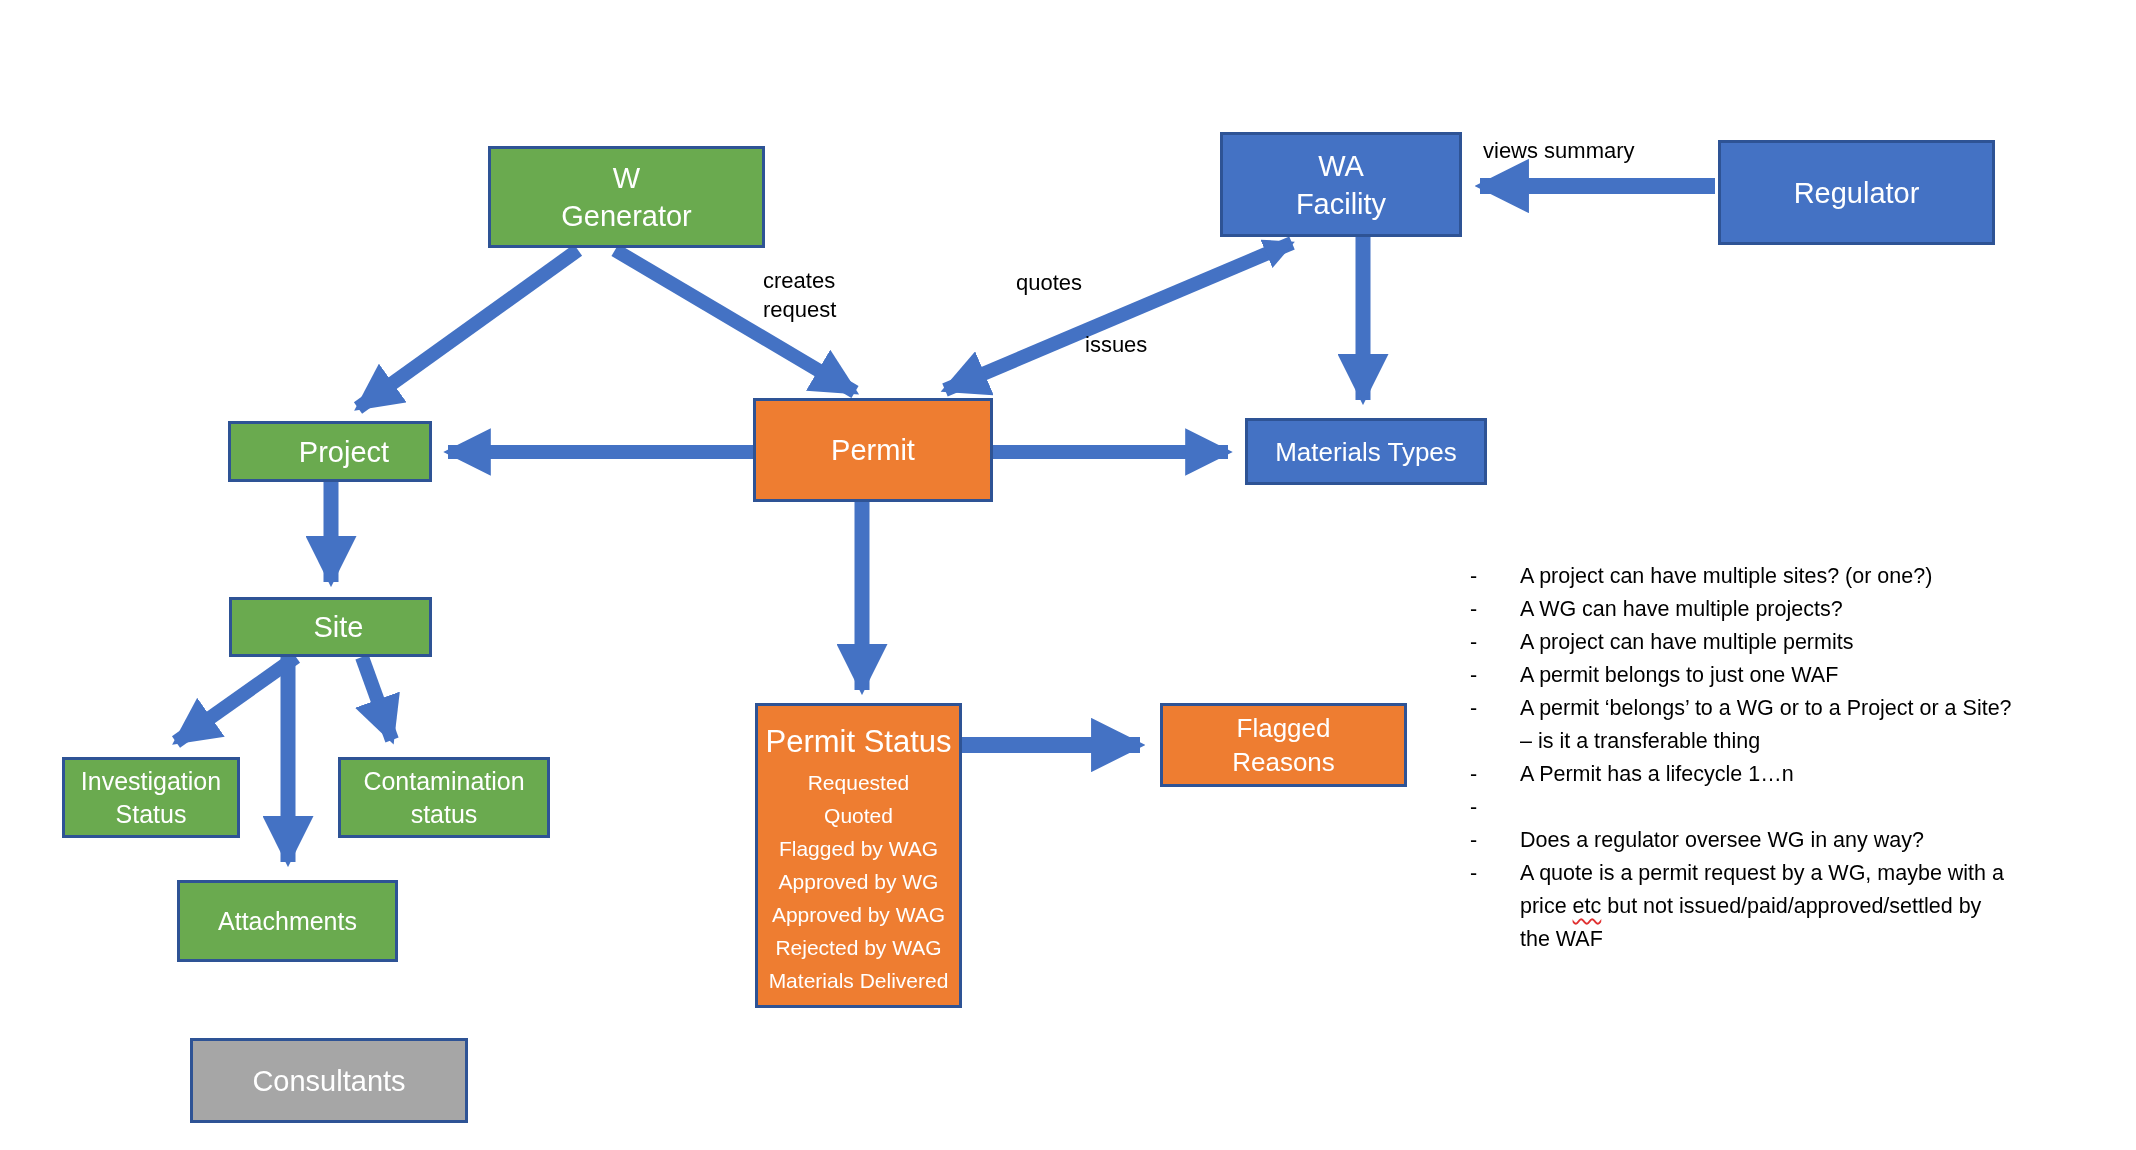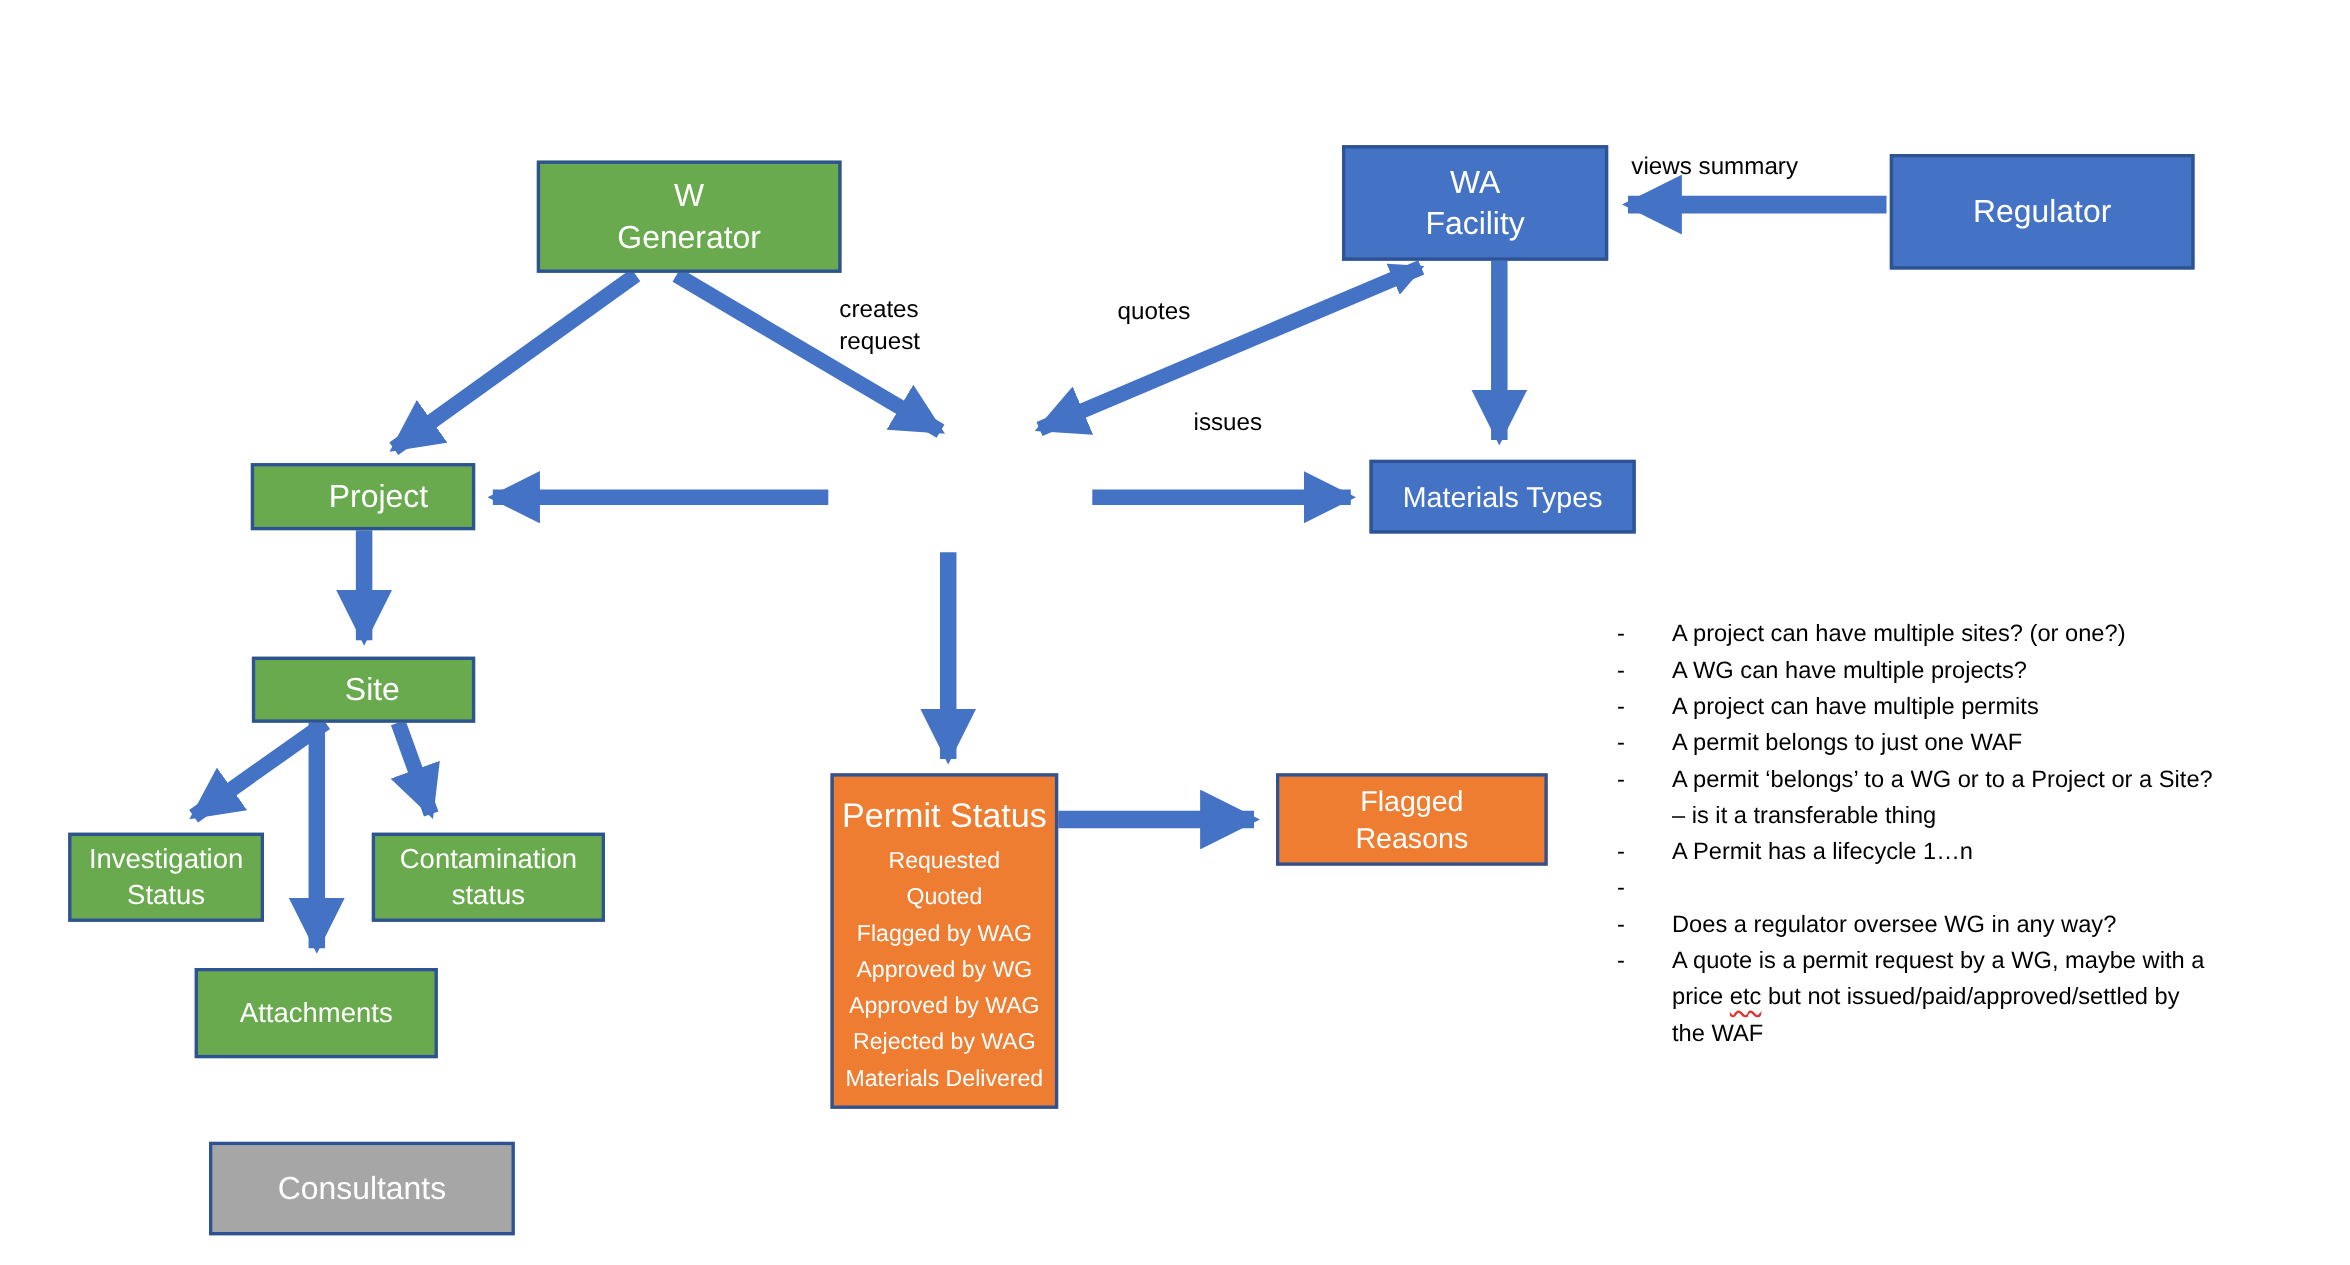--- a/index.html
+++ b/index.html
@@ -97,20 +97,21 @@
   </svg>
 
   <div class="node green f29" style="left:488px;top:146px;width:277px;height:102px;">W
 Generator</div>
 
   <div class="node blue f29" style="left:1220px;top:132px;width:242px;height:105px;">WA
 Facility</div>
 
   <div class="node blue f29" style="left:1718px;top:140px;width:277px;height:105px;">Regulator</div>
 
+  <div class="node orange f29" style="left:753px;top:398px;width:240px;height:104px;">Permit</div>
 
   <div class="node green f29" style="left:228px;top:421px;width:204px;height:61px;padding-left:28px;">Project</div>
 
   <div class="node green f29" style="left:229px;top:597px;width:203px;height:60px;padding-left:16px;">Site</div>
 
   <div class="node green f25" style="left:62px;top:757px;width:178px;height:81px;">Investigation
 Status</div>
 
   <div class="node green f25" style="left:338px;top:757px;width:212px;height:81px;">Contamination
 status</div>
@@ -125,21 +126,21 @@
 Reasons</div>
 
   <div class="node orange permit-status" style="left:755px;top:703px;width:207px;height:305px;">
     <div class="ps-title">Permit Status</div>
     <div class="ps-items" id="ps-items"><div class="ps-item">Requested</div><div class="ps-item">Quoted</div><div class="ps-item">Flagged by WAG</div><div class="ps-item">Approved by WG</div><div class="ps-item">Approved by WAG</div><div class="ps-item">Rejected by WAG</div><div class="ps-item">Materials Delivered</div></div>
   </div>
 
   <div class="edge-label" style="left:763px;top:266px;">creates
 request</div>
   <div class="edge-label" style="left:1016px;top:268px;">quotes</div>
-  <div class="edge-label" style="left:1085px;top:330px;margin-top:39px;">issues</div>
+  <div class="edge-label" style="left:1085px;top:330px;">issues</div>
   <div class="edge-label" style="left:1483px;top:136px;">views summary</div>
 
   <div class="notes" id="notes">
       <div class="note-row">
         <span class="note-dash">-</span>
         <div class="note-text">A project can have multiple sites? (or one?)</div>
       </div>
       <div class="note-row">
         <span class="note-dash">-</span>
         <div class="note-text">A WG can have multiple projects?</div>

